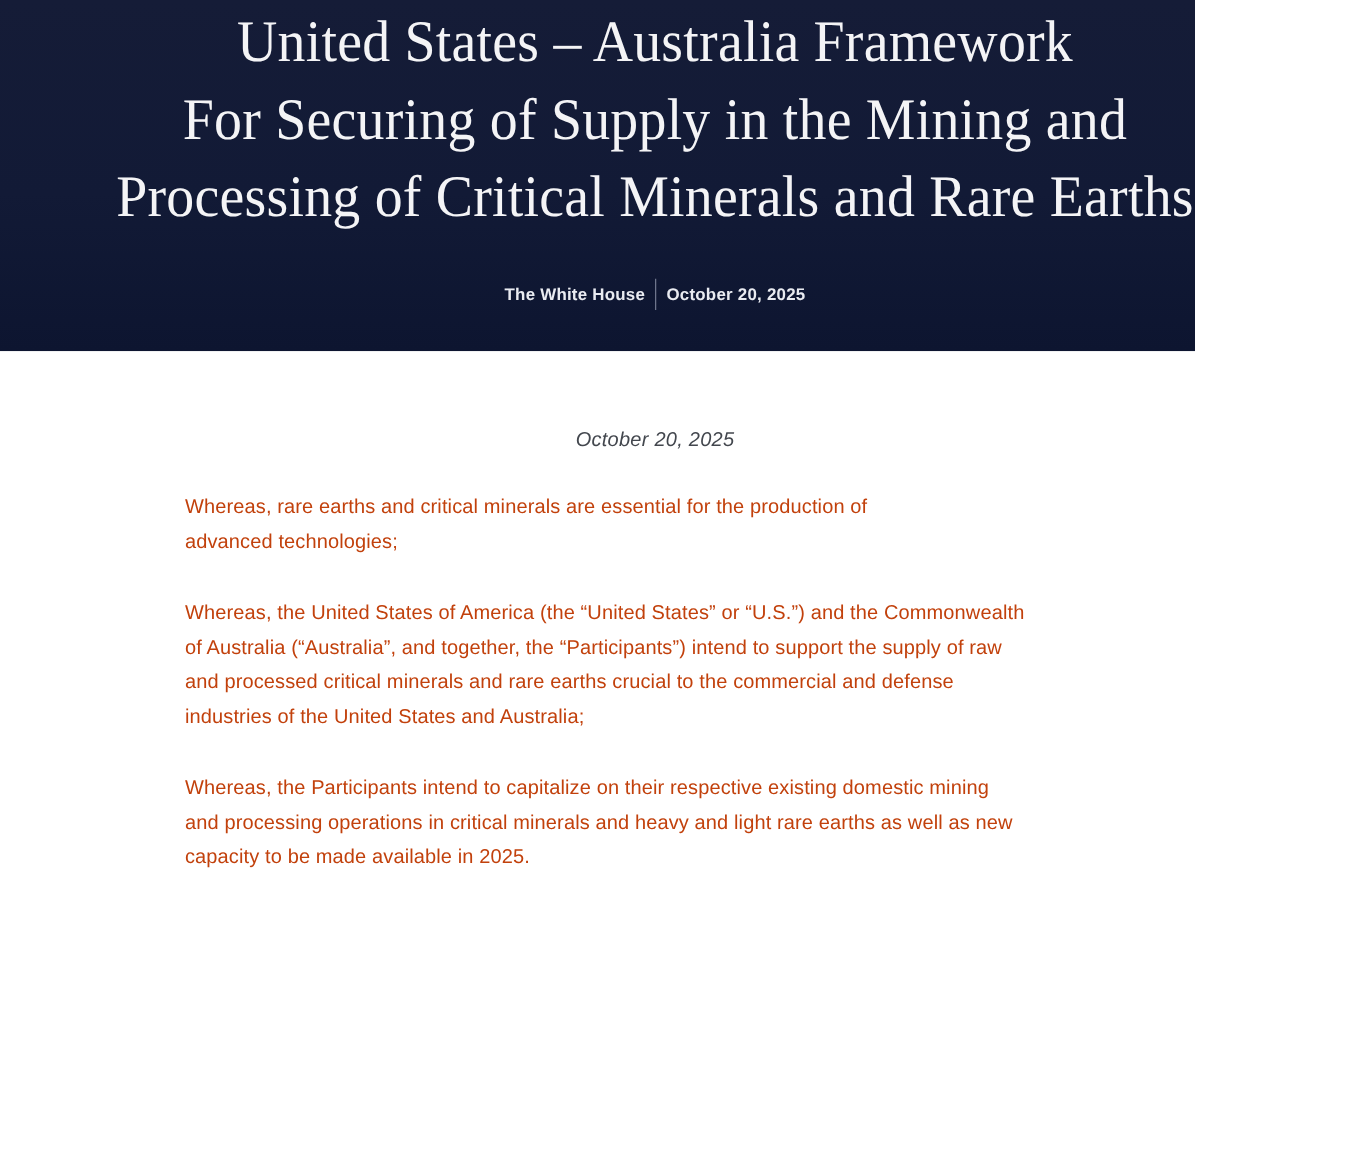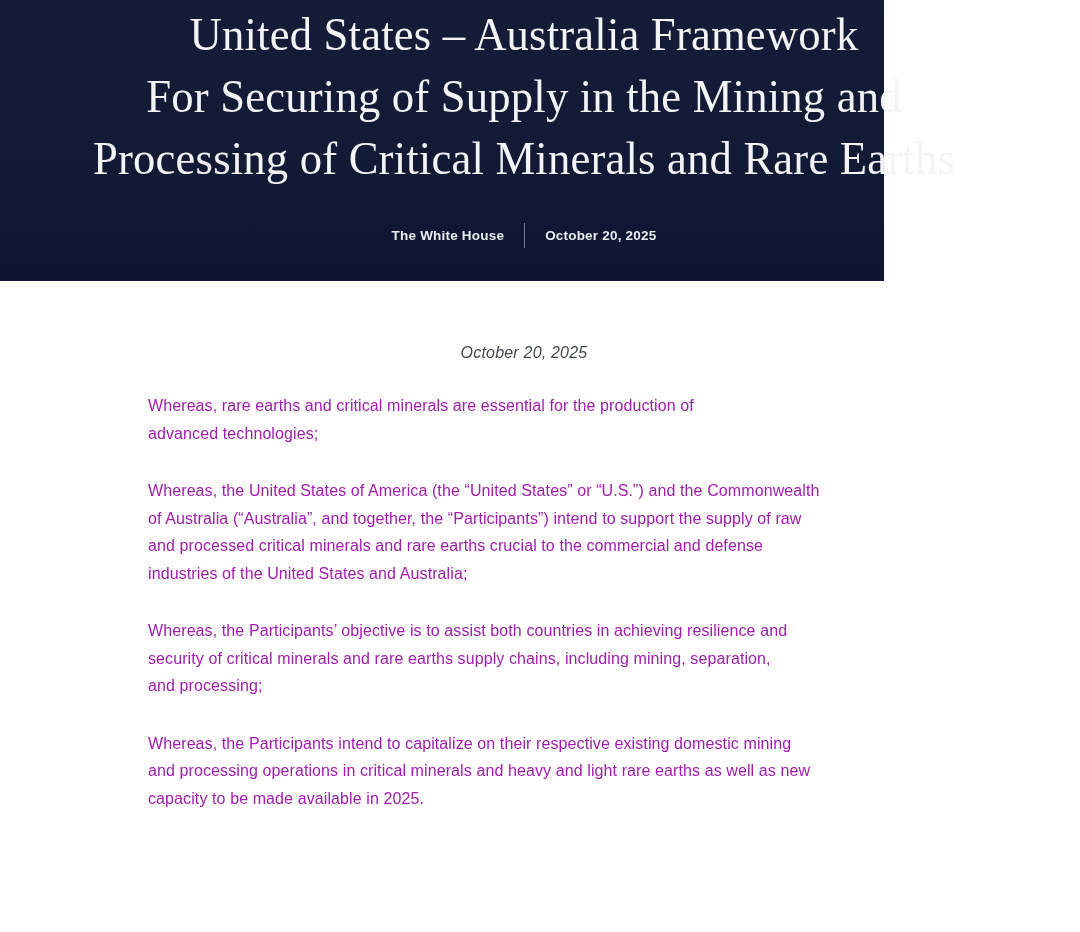--- a/index.html
+++ b/index.html
@@ -7,21 +7,21 @@
   body {
     width: 1080px;
     height: 932px;
     background: #ffffff;
     font-family: "Liberation Sans", sans-serif;
     overflow: hidden;
   }
 
   
   .article-header {
-    width: 884px;
+    width: 956px;
     height: 281px;
     background: linear-gradient(180deg, #151c37 0%, #121a36 55%, #0d1530 100%);
   }
   .header-inner {
     width: 1048px;           
     padding-top: 3px;
   }
   .page-title {
     margin: 0;
     font-family: "Liberation Serif", "DejaVu Serif", serif;
@@ -32,21 +32,21 @@
     text-align: center;
     white-space: pre-line;
     transform: scaleX(0.95);
     letter-spacing: 0.2px;
   }
   .byline {
     margin-top: 34px;
     display: flex;
     justify-content: center;
     align-items: center;
-    gap: 20px;
+    gap: 8px;
     color: #e9ebf1;
     font-size: 13.5px;
     letter-spacing: 0.2px;
   }
   .byline .source { font-weight: 700; }
   .byline .date   { font-weight: 600; }
   .byline-divider {
     width: 1px;
     height: 25px;
     background: rgba(205, 212, 230, 0.5);
@@ -64,21 +64,21 @@
     text-align: center;
     font-style: italic;
     font-size: 16px;
     color: #43474e;
     letter-spacing: 0.2px;
   }
   .para {
     margin: 30px 0 0 0;
     font-size: 16px;
     line-height: 27.5px;
-    color: #a21caf;
+    color: #c2410c;
     letter-spacing: 0.1px;
     white-space: pre-line;
   }
   .para:first-of-type { margin-top: 29px; }
 </style>
 </head>
 <body>
 
 <header class="article-header">
   <div class="header-inner">
@@ -95,20 +95,17 @@
 
 <main class="article-body">
   <div class="content">
     <p class="article-date">October 20, 2025</p>
     <p class="para">Whereas, rare earths and critical minerals are essential for the production of
 advanced technologies;</p>
     <p class="para">Whereas, the United States of America (the “United States” or “U.S.”) and the Commonwealth
 of Australia (“Australia”, and together, the “Participants”) intend to support the supply of raw
 and processed critical minerals and rare earths crucial to the commercial and defense
 industries of the United States and Australia;</p>
-    <p class="para">Whereas, the Participants’ objective is to assist both countries in achieving resilience and
-security of critical minerals and rare earths supply chains, including mining, separation,
-and processing;</p>
     <p class="para">Whereas, the Participants intend to capitalize on their respective existing domestic mining
 and processing operations in critical minerals and heavy and light rare earths as well as new
 capacity to be made available in 2025.</p>
   </div>
 </main>
 
 </body></html>

